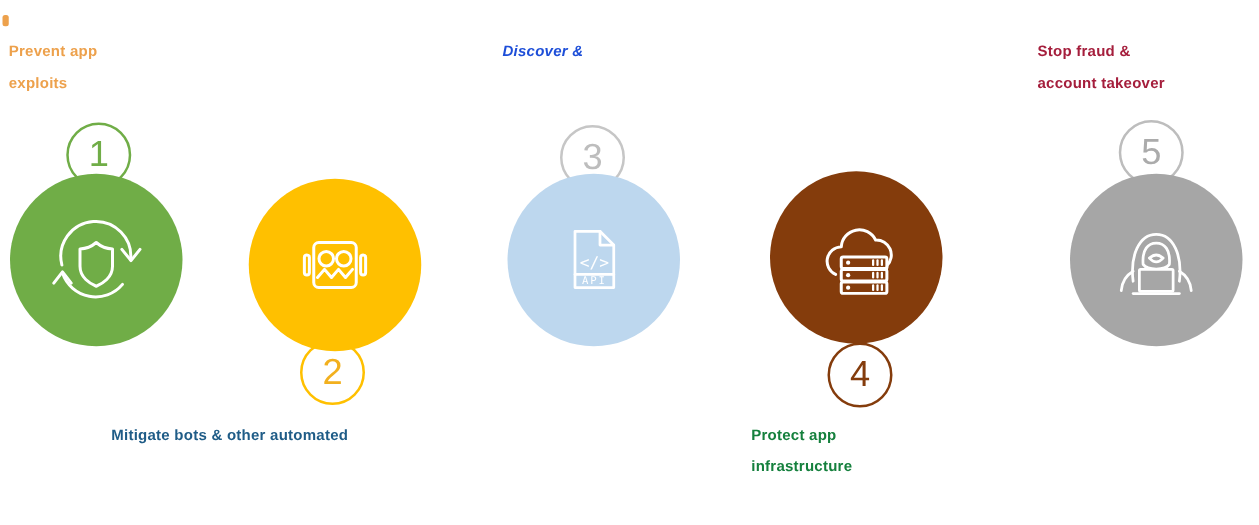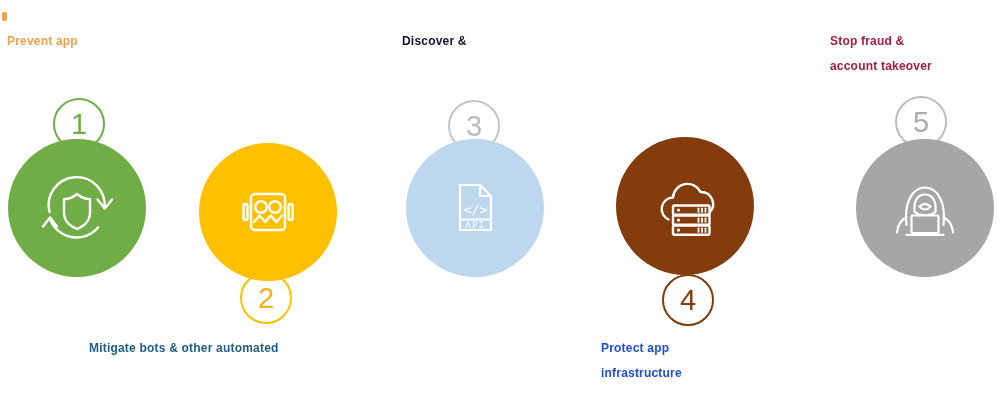--- a/index.html
+++ b/index.html
@@ -25,44 +25,45 @@
   .c1{left:8px;top:139px;background:#70AD47;}
   .r1{left:53px;top:98px;border-color:#70AD47;color:#70AD47;}
   .l1{left:7px;top:29px;width:140px;color:#EDA14C;}
   
   .c2{left:199px;top:143px;background:#FFC000;}
   .r2{left:240px;top:272px;border-color:#FFC000;color:#F2B01E;}
   .l2{left:89px;top:336px;width:330px;color:#1F5C87;}
   
   .c3{left:406px;top:139px;background:#BDD7EE;}
   .r3{left:448px;top:100px;border-color:#C6C6C6;color:#BDBDBD;}
-  .l3{left:402px;top:29px;width:140px;color:#0f172a;}
+  .l3{left:402px;top:29px;width:140px;color:#1d4ed8;font-style:italic;}
   
   .c4{left:616px;top:137px;background:#843C0C;}
   .r4{left:662px;top:274px;border-color:#843C0C;color:#843C0C;}
-  .l4{left:601px;top:336px;width:174px;color:#1d4ed8;}
+  .l4{left:601px;top:336px;width:174px;color:#15803d;}
   
   .c5{left:856px;top:139px;background:#A6A6A6;}
   .r5{left:895px;top:96px;border-color:#BDBDBD;color:#ABABAB;}
   .l5{left:830px;top:29px;width:184px;color:#A51E3C;}
 
   .icon-svg{width:84px;height:84px;display:block;}
   .icon-svg *{vector-effect:none;}
   .frag{
     position:absolute;left:2px;top:12px;width:5px;height:9px;
     background:#EDA14C;border-radius:2px;z-index:0;
   }
 </style>
 </head>
 <body>
 
 <div class="frag"></div>
 
 <div class="step-label l1">
   <div>Prevent app</div>
+  <div>exploits</div>
 </div>
 <div class="num-ring r1">
   <span>1</span>
 </div>
 <div class="big-circle c1">
   <svg class="icon-svg" viewBox="0 0 84 84" fill="none" stroke="#ffffff" stroke-width="2.4" stroke-linecap="round" stroke-linejoin="round">
     <path d="M 14.5,46 A 28 28 0 1 1 69.5,42"></path>
     <path d="M 62.5,33.5 L 69.8,42.5 L 77,33.5"></path>
     <path d="M 63,61.5 A 28 28 0 0 1 15,52.5"></path>
     <path d="M 8,60.5 L 15,51.5 L 22,60.5"></path>

